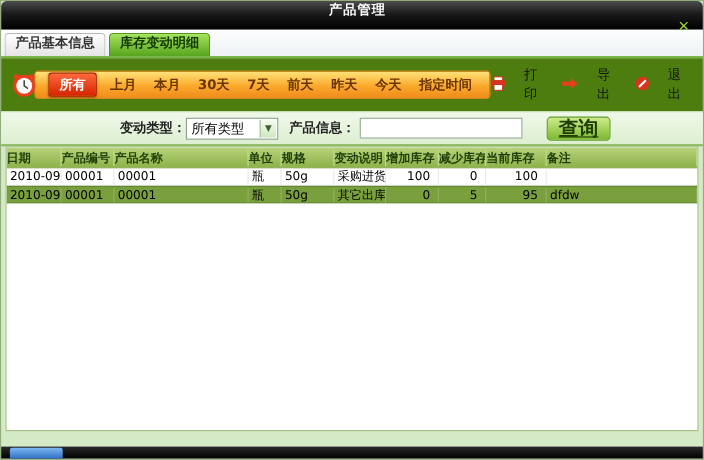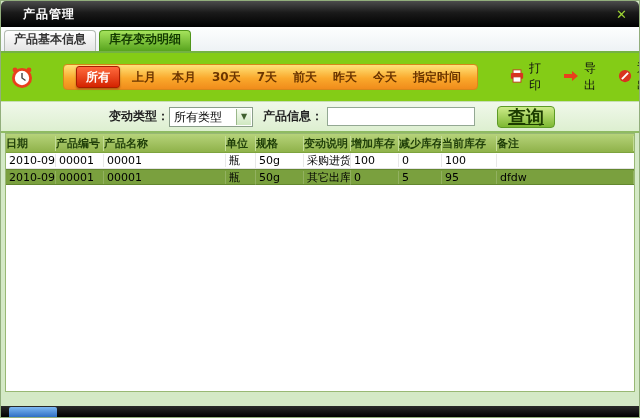--- a/index.html
+++ b/index.html
@@ -5,39 +5,39 @@
   * { margin:0; padding:0; box-sizing:border-box; }
   body { font-family:"DejaVu Sans","Liberation Sans",sans-serif; background:#888; }
   .window {
     width:640px; height:418px; position:relative;
     background:#d4e9c6; border:1px solid #92ae7c; overflow:hidden;
     font-family:"DejaVu Sans","Liberation Sans",sans-serif;
   }
   
   .titlebar {
     height:26px; background:linear-gradient(#4c4c4c,#1a1a1a 45%,#000);
-    border-radius:5px 5px 0 0; display:flex; align-items:center; padding:0 12px;
+    border-radius:5px 5px 0 0; display:flex; align-items:center; padding:0 12px;flex-direction:column;
   }
   .title { color:#fff; font-weight:bold; font-size:12px; margin-left:10px; letter-spacing:1px; }
   .close-btn { margin-left:auto; color:#9ed434; font-weight:bold; font-size:13px; cursor:pointer; line-height:1; }
   
   .tabstrip {
     height:26px; background:linear-gradient(#fdfefe,#eef2f5);
     border-bottom:2px solid #74b243; display:flex; align-items:flex-end; padding:0 3px; gap:3px;
   }
   .tab {
     height:21px; padding:0 9px; font-size:12px; font-weight:bold; display:flex; align-items:flex-start;
     border:1px solid #b3bab3; border-bottom:none; border-radius:4px 4px 0 0;
     background:linear-gradient(#ffffff,#e4e4e4); color:#333; cursor:pointer; white-space:nowrap;
   }
   .tab.active {
     background:linear-gradient(#a5e25c,#58a41e); border-color:#4f951a; color:#123a00;
   }
   
-  .toolbar { height:48px; display:flex; align-items:center; padding:0 8px; background:#84cc16;gap:32px; }
+  .toolbar { height:48px; display:flex; align-items:center; padding:0 8px; background:#4d7c0f; }
   .clock-wrap { width:26px; height:26px; position:relative; z-index:2; flex:0 0 auto; }
   .timebar {
     height:26px; margin-left:-4px; padding:0 8px 0 12px; display:flex; align-items:center;
     background:linear-gradient(#ffe37a,#faa92c 55%,#f08c1b);
     border:1px solid #d8861a; border-radius:4px;
   }
   .tbtn {
     padding:0 8px; font-size:12px; font-weight:bold; color:#6b3500; cursor:pointer; white-space:nowrap;
   }
   .tbtn.all {
@@ -77,21 +77,21 @@
   .header-row {
     height:19px; flex:0 0 auto; display:flex; align-items:center;
     background:linear-gradient(#b6d37a,#8fb24a); border-bottom:1px solid #7da33d;
     font-size:11px; font-weight:bold; color:#21400a;
   }
   .hcell { text-align:left; border-right:1px solid #c3dc96; white-space:nowrap; overflow:hidden; }
   .row { height:16px; flex:0 0 auto; display:flex; align-items:center; font-size:11px; color:#000; border-bottom:1px solid #e4e4e4; cursor:default; }
   .cell { padding:0 3px; border-right:1px solid #e8e8e8; white-space:nowrap; overflow:hidden; }
   .row.selected { background:#7aa03e; border-top:1px solid #638730; border-bottom:1px solid #638730; }
   .row.selected .cell { border-right-color:rgba(255,255,255,.18); }
-  .num { padding-right:7px; }
+  .num { text-align:right; padding-right:7px; }
   .c-date{width:50px}.c-no{width:48px}.c-name{width:122px}.c-unit{width:30px}.c-spec{width:48px}
   .c-desc{width:47px}.c-inc{width:48px}.c-dec{width:43px}.c-cur{width:55px}.c-rem{flex:1}
   .grid-empty { flex:1; background:#fff; }
   
   .statusbar {
     height:17px; margin:0 4px; background:linear-gradient(#b6d773,#93c04b);
     border:1px solid #7ba33f; border-top:1px solid #86ad47;
     font-size:11px; color:#102800; display:flex; align-items:center; padding:0 5px; position:relative;
   }
   .total { position:absolute; color:#e53000; text-align:right; }

